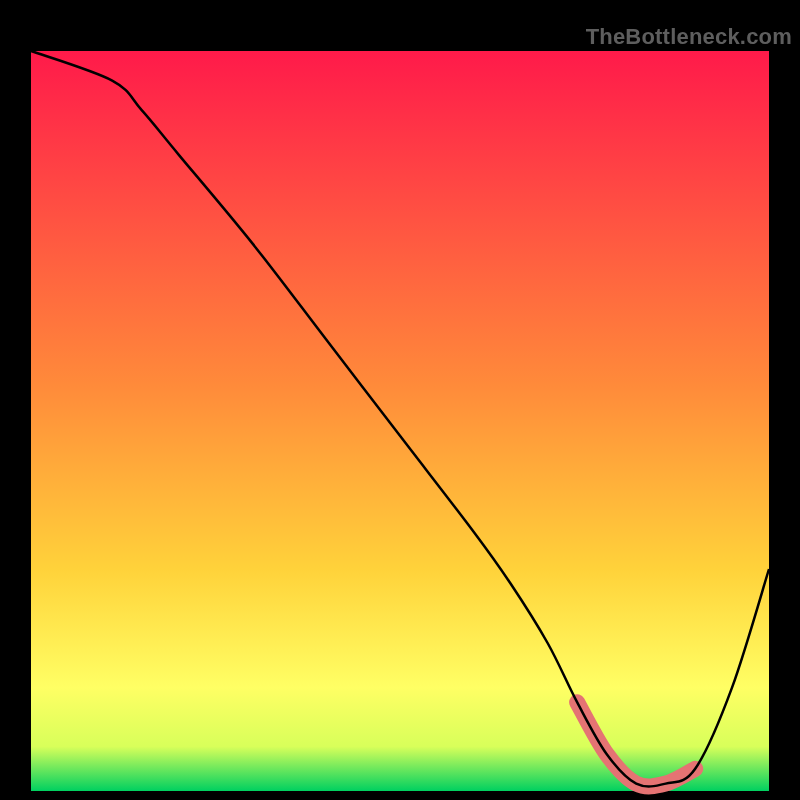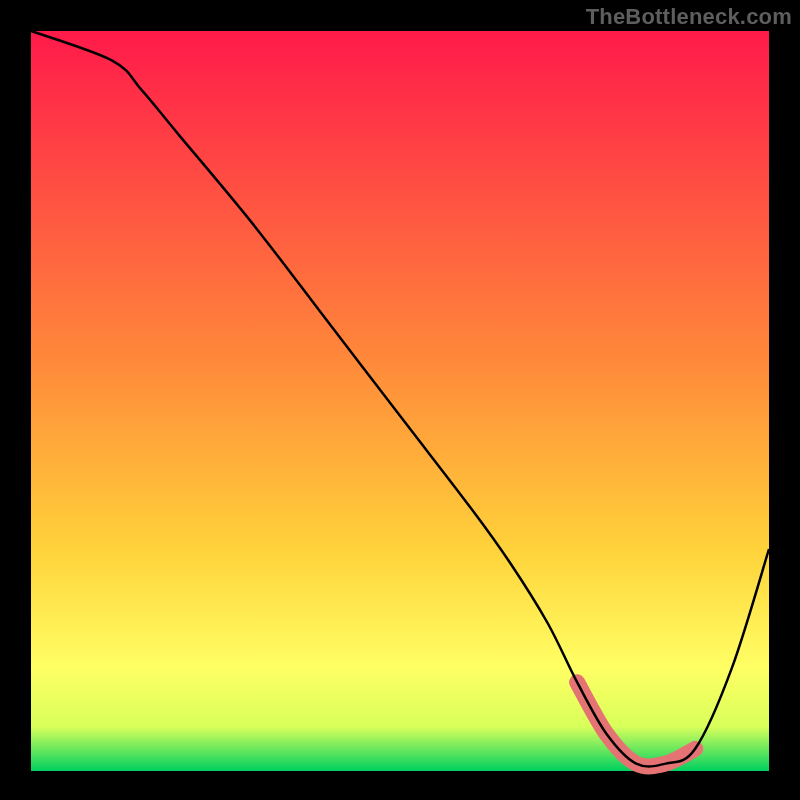--- a/index.html
+++ b/index.html
@@ -8,20 +8,21 @@
     width: 800px;
     height: 800px;
     background: #000000;
     overflow: hidden;
     font-family: Arial, Helvetica, sans-serif;
   }
   .stage {
     position: relative;
     width: 800px;
     height: 732px;
+    margin-top: 20px;
   }
   .attribution {
     position: absolute;
     top: 4px;
     right: 8px;
     color: #5e5e5e;
     font-size: 22px;
     font-weight: 600;
     letter-spacing: 0.2px;
     z-index: 10;

